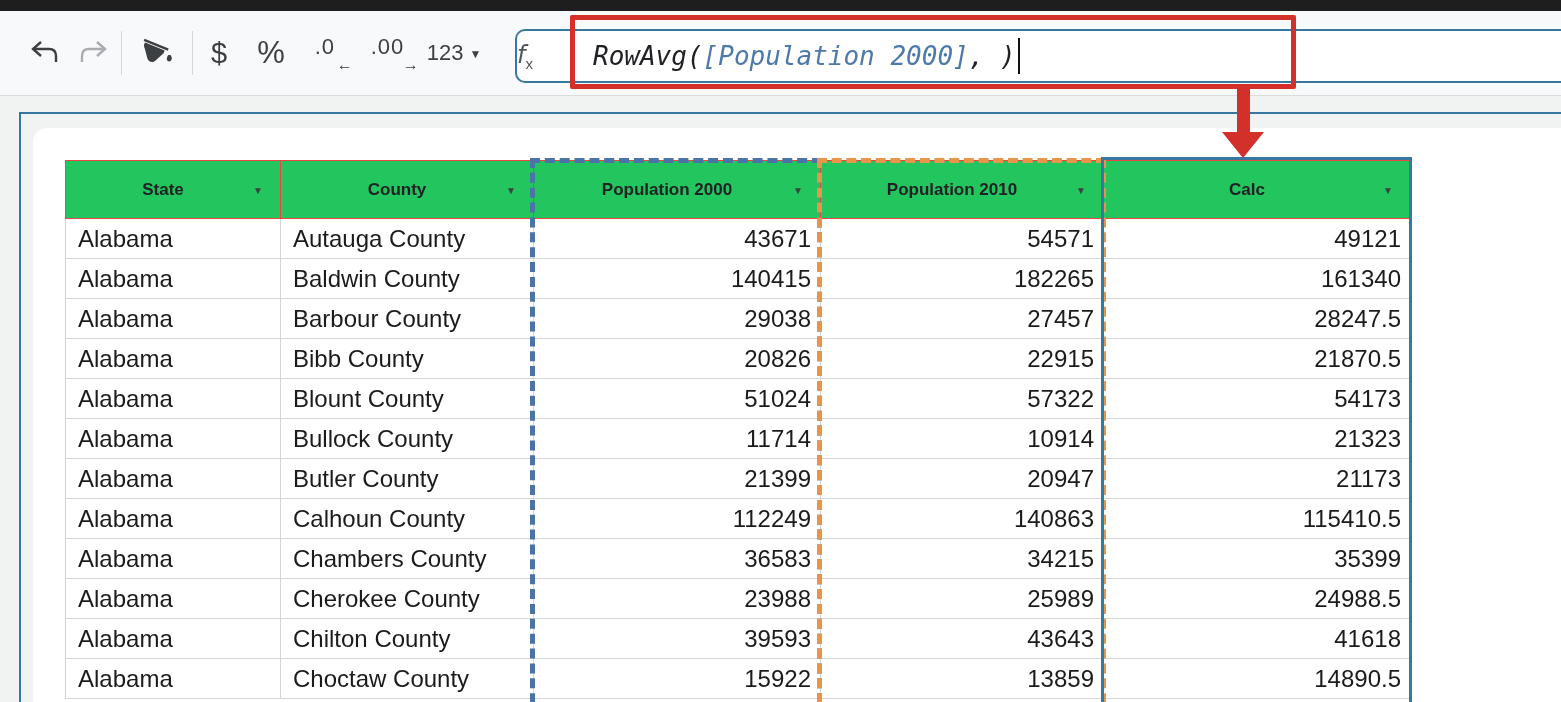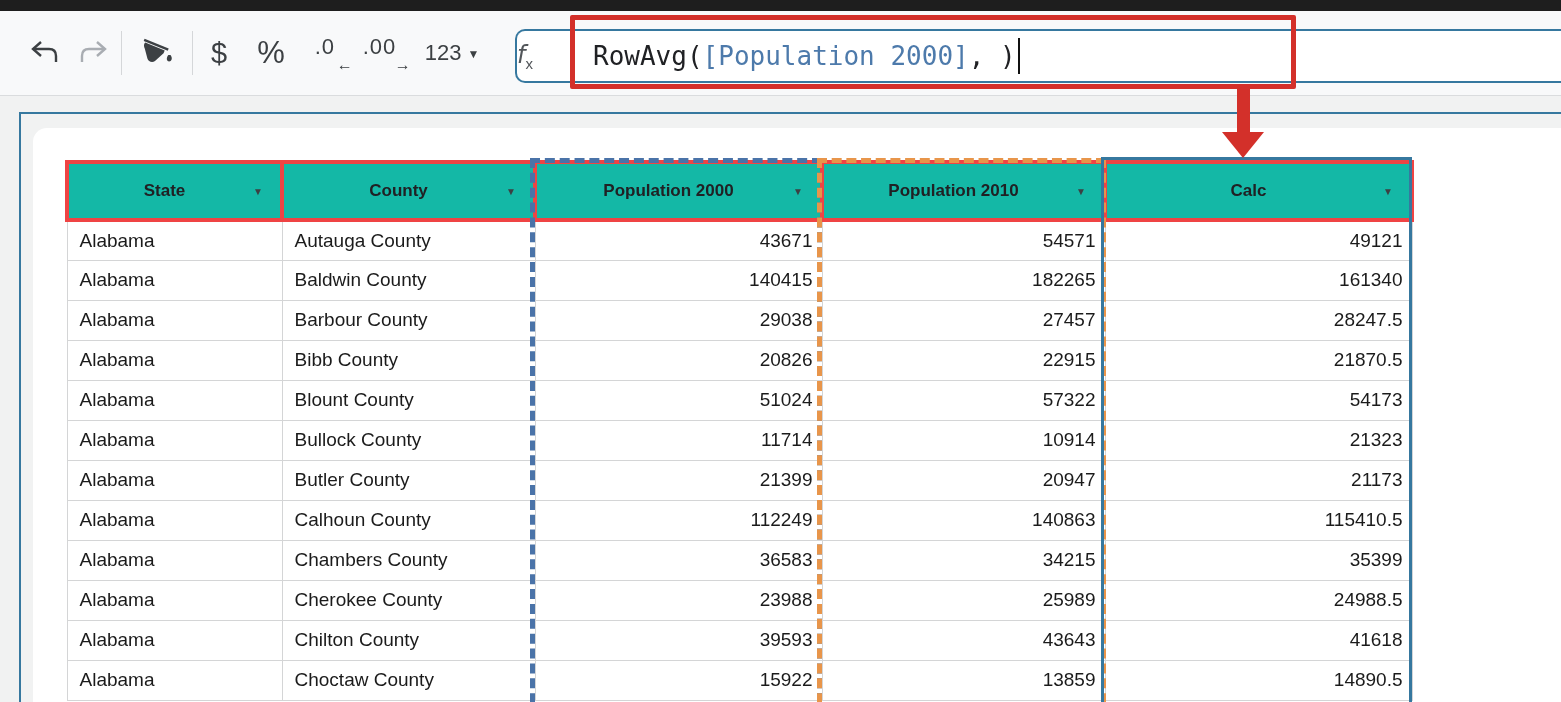--- a/index.html
+++ b/index.html
@@ -20,40 +20,40 @@
     background:none; border:none; padding:0; cursor:pointer;
     display:flex; align-items:center; justify-content:center;
     color:#3c4043; height:52px;
   }
   .tb-divider { width:1px; height:44px; background:#d5d7d9; margin:0 13px; }
   .glyph-currency { font-size:29px; margin:0 4px 0 5px; }
   .glyph-percent  { font-size:31px; margin:0 12px 0 26px; }
   .dec-icon { position:relative; width:40px; height:40px; margin-left:16px; }
   .dec-icon .num { position:absolute; top:1px; left:2px; font-size:22px; letter-spacing:1px; }
   .dec-icon .arr { position:absolute; bottom:-1px; right:0px; font-size:16px; }
-  .dec-icon.wide { width:50px; margin-left:8px; }
-  .numfmt { margin-left:14px; gap:6px;justify-content:space-between; }
+  .dec-icon.wide { width:50px; margin-left:16px; }
+  .numfmt { margin-left:8px; gap:6px;justify-content:space-between; }
   .numfmt .lbl { font-size:22px; }
   .numfmt .caret-down { font-size:12px; transform:translateY(1px); }
   .icon-undo { margin-right:18px; }
   .icon-redo svg { transform:scaleX(-1); }
   .icon-bucket { margin:0 2px; }
 
   
   .formula-bar {
     position:absolute; left:515px; top:29px; width:calc(100% - 515px); height:54px;
     background:#ffffff; border:2px solid #36789f; border-right:none;
     border-radius:10px 0 0 10px; display:flex; align-items:center; z-index:5;
   }
   .fx-box { width:56px; text-align:left; color:#52565a; font-size:24px; flex:0 0 auto; }
   .fx-box i { font-family:"DejaVu Sans", sans-serif; font-style:italic; }
   .fx-box sub { font-size:15px; font-style:normal; }
   .formula-input {
     flex:1; font-family:"DejaVu Sans Mono", monospace; font-size:26px; color:#202124;
-    white-space:pre; padding-left:20px; display:flex; align-items:center;
+    white-space:pre; padding-left:20px; display:flex; align-items:center;font-style:italic;
   }
   .tok-blue   { color:#4d7aab; }
   .tok-orange { color:#e0903e; }
   .caret { display:inline-block; width:2px; height:36px; background:#111; margin-left:2px; }
 
   
   .anno-box {
     position:absolute; left:570px; top:15px; width:726px; height:74px;
     border:5px solid #d3302a; border-radius:2px; z-index:50; pointer-events:none;
   }
@@ -76,26 +76,26 @@
     position:absolute; left:33px; top:128px; width:1545px; height:600px;
     background:#ffffff; border-radius:14px;
   }
 
   
   table.grid {
     position:absolute; left:65px; top:160px; border-collapse:collapse;
     table-layout:fixed; width:1345px; background:#fff;
   }
   .grid th {
-    height:58px; background:#14b8a6; border:4px solid #ef4444;
+    height:58px; background:#22c55e; border:1px solid #ef4444;
     font-size:17px; font-weight:bold; color:#202124; text-align:center;
     position:relative; padding:0 30px 0 10px; cursor:pointer;
   }
   .grid td {
-    height:40px; border:1px solid #d4d5d6; font-size:19px; color:#1b1b1b;
+    height:40px; border:1px solid #d4d5d6; font-size:24px; color:#1b1b1b;
     background:#fff; overflow:hidden; white-space:nowrap;
   }
   .grid td.c-text { text-align:left;  padding:0 8px 0 12px; }
   .grid td.c-num  { text-align:right; padding:0 9px 0 8px; }
   .hdr-arrow {
     position:absolute; right:17px; top:50%; transform:translateY(-50%);
     font-size:10px; color:#3c4043;
   }
 
   

